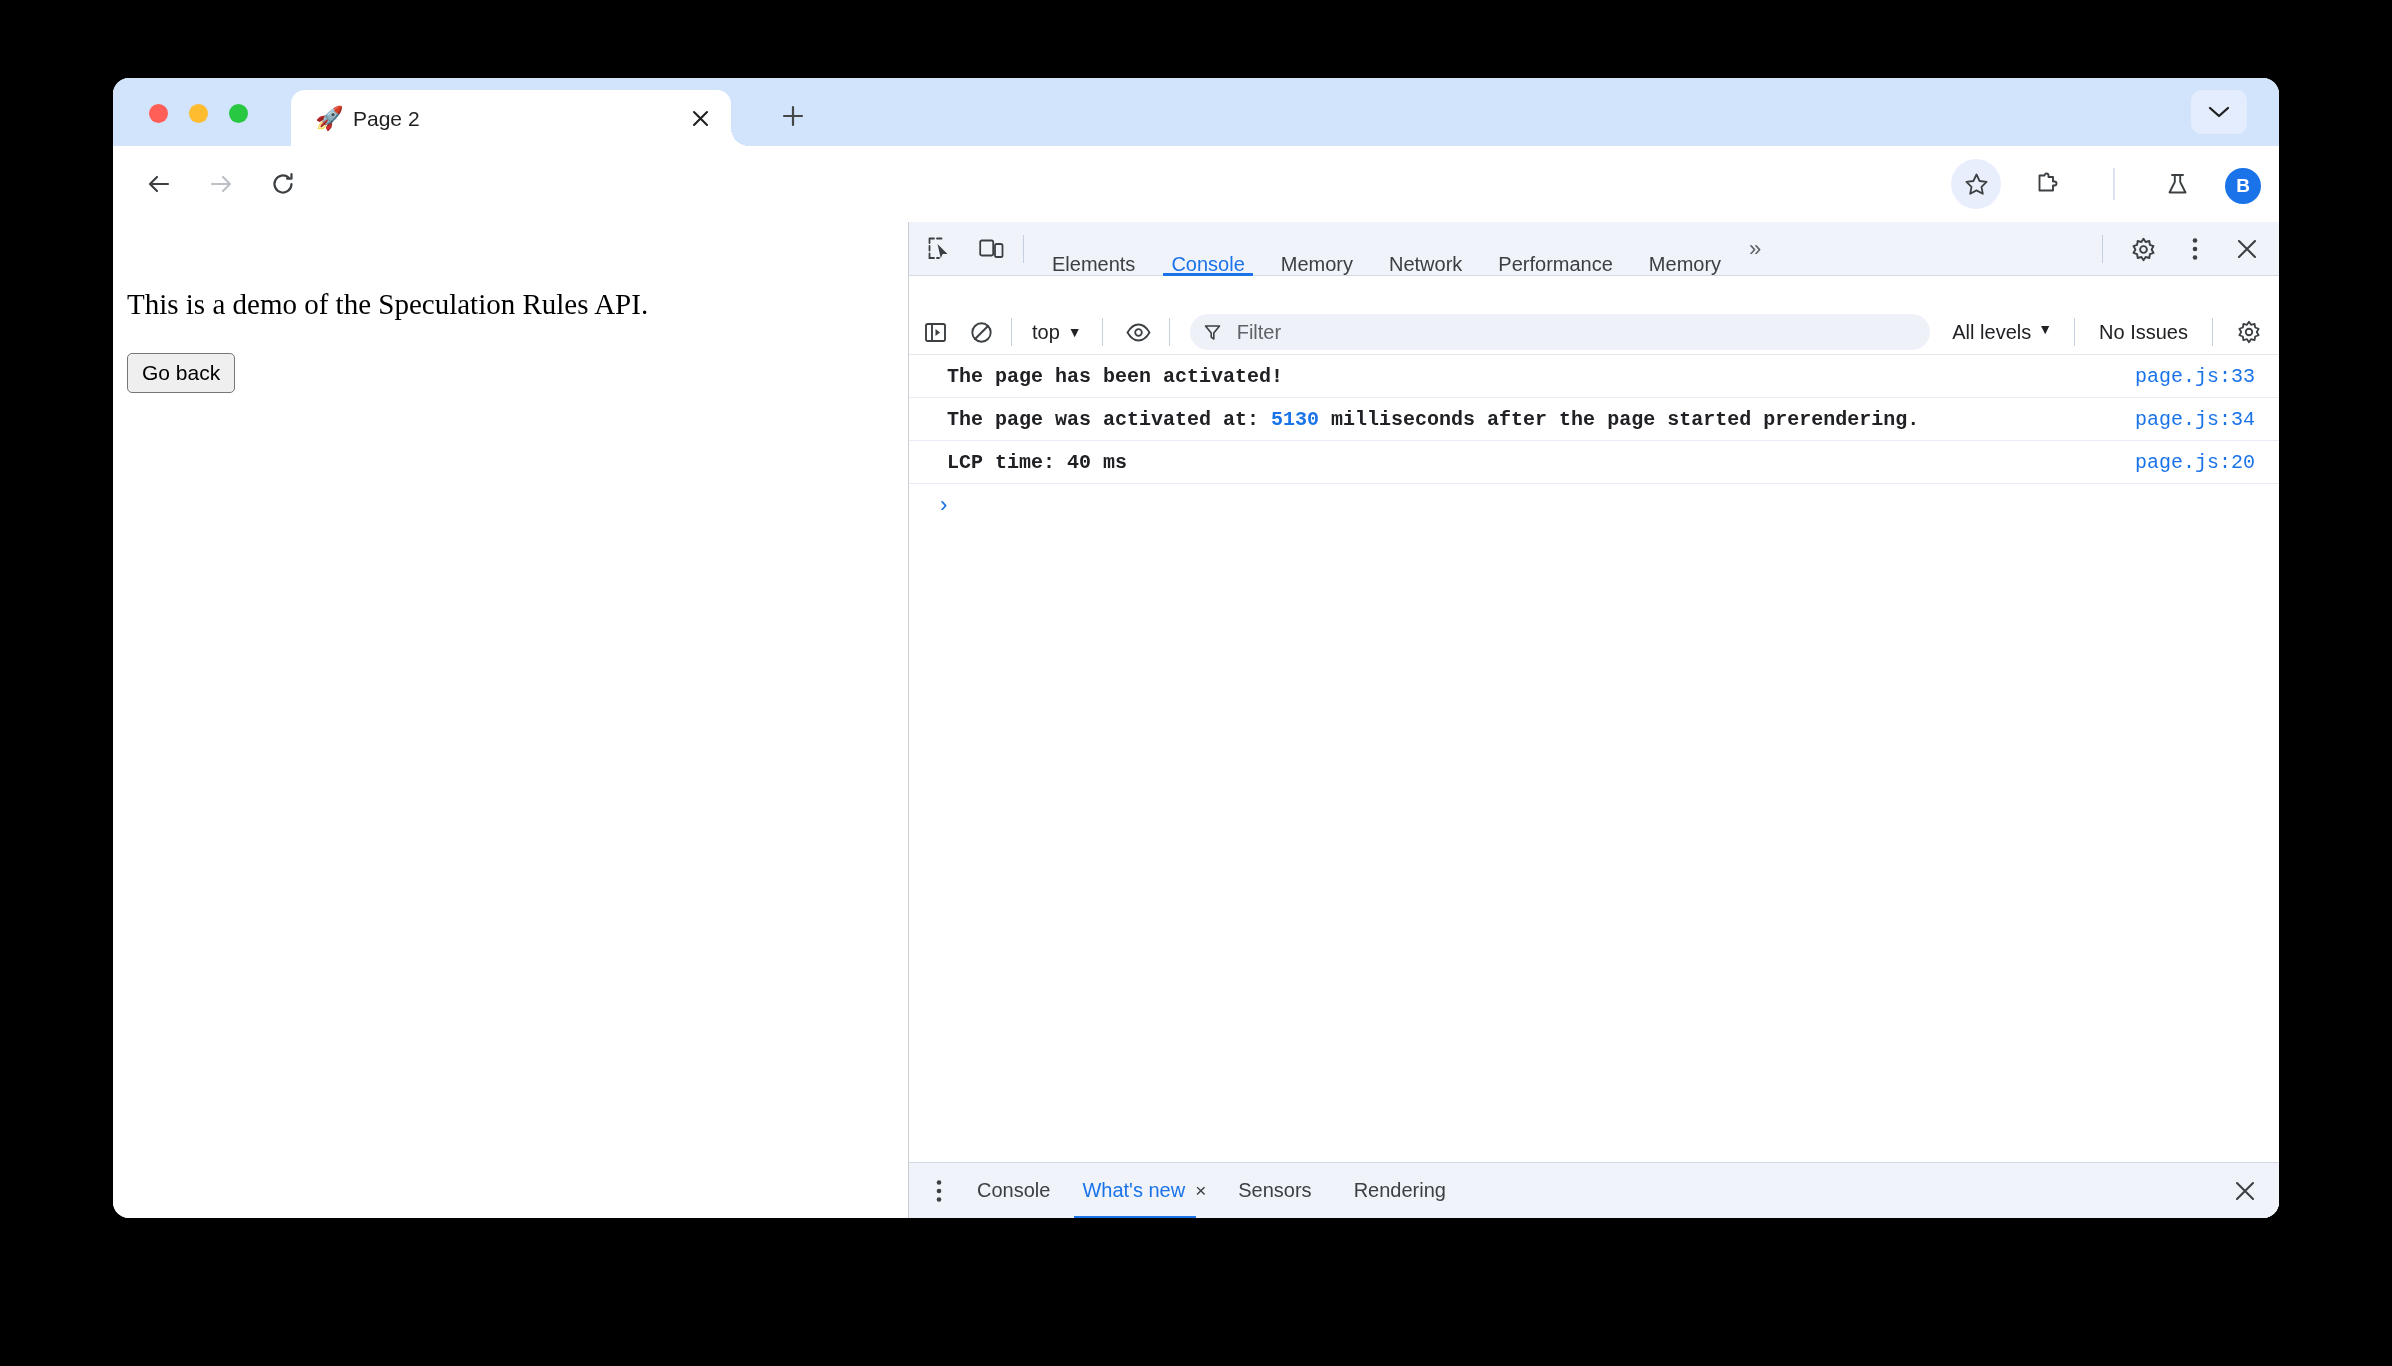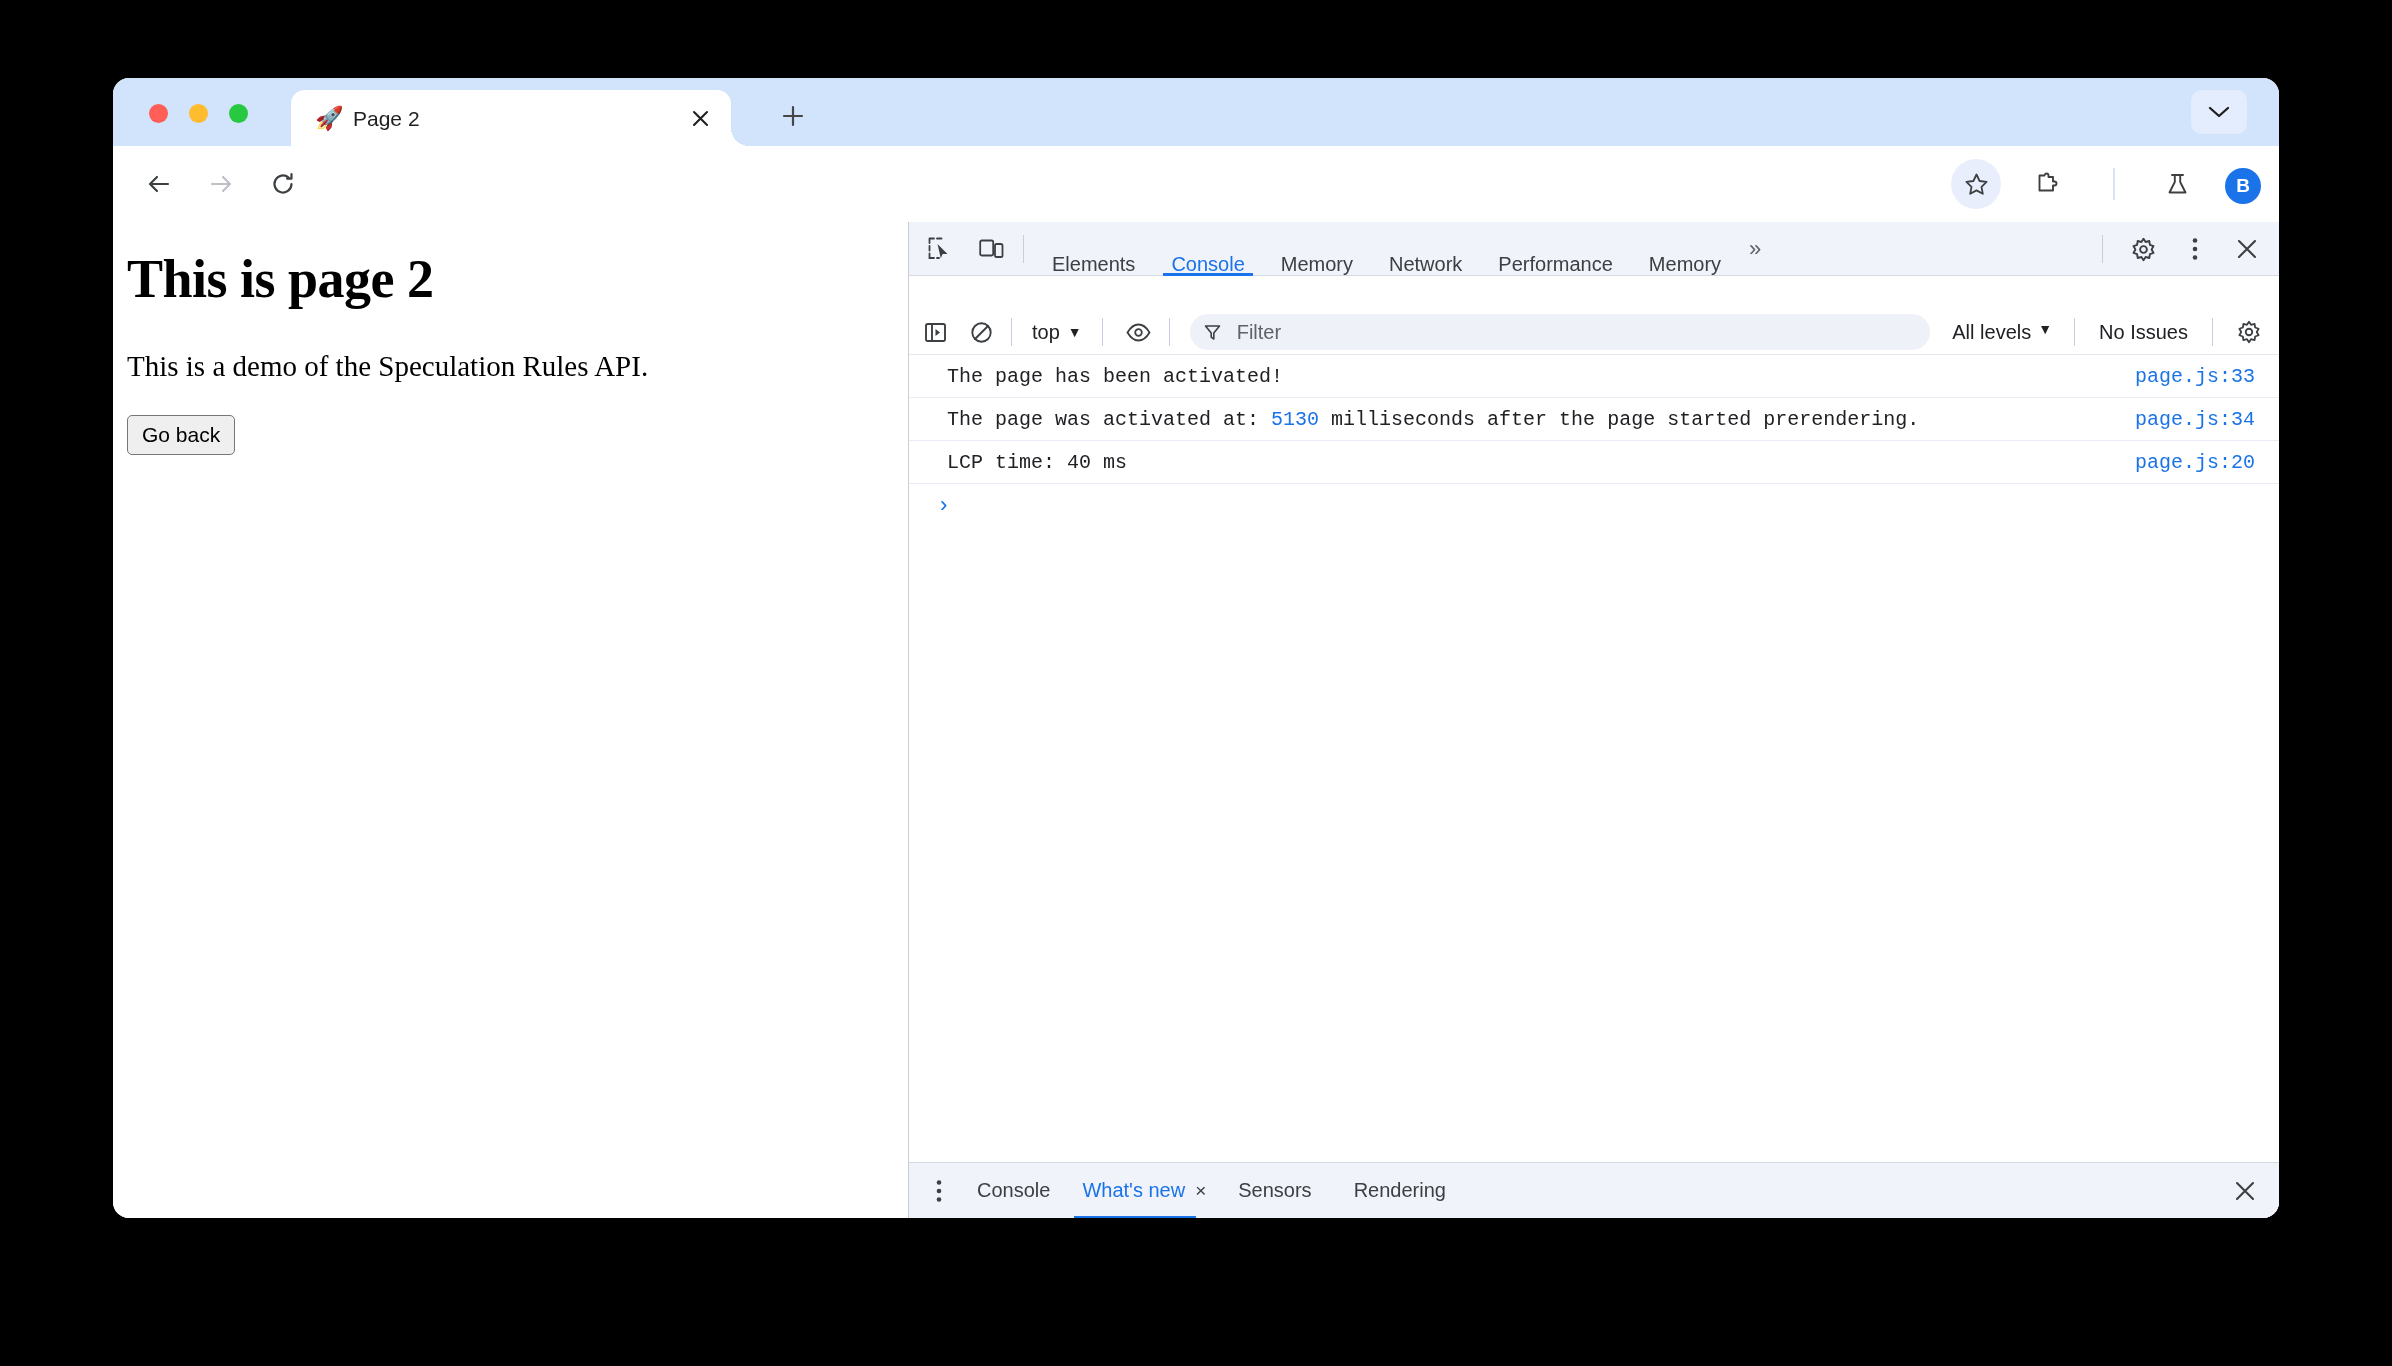--- a/index.html
+++ b/index.html
@@ -258,21 +258,21 @@
     min-height: 0;
   }
   .log-row {
     display: flex; align-items: center;
     padding: 0 24px 0 38px;
     height: 43px;
     border-bottom: 1px solid #e8ecf5;
     font-family: "Liberation Mono", monospace;
     font-size: 20px; color: #202124;
   }
-  .log-text { flex: 1; white-space: nowrap; overflow: hidden; }
+  .log-text { flex: 1; white-space: nowrap; overflow: hidden; font-weight: bold; }
   .log-text .num { color: #1a73e8; }
   .log-src {
     color: #1a73e8; 
     font-family: "Liberation Mono", monospace;
     font-size: 20px; flex: 0 0 auto; margin-left: 32px; text-align: center;
   }
   #console-prompt {
     display: flex; align-items: center;
     height: 44px; padding-left: 28px;
     color: #1a73e8; font-size: 22px;
@@ -380,21 +380,20 @@
         <path d="M7 3 H18 M9.8 3 V10 L4.5 20.5 H20.5 L15.2 10 V3" stroke="#3c4043" stroke-width="1.9" fill="none" stroke-linejoin="round" stroke-linecap="round"></path>
       </svg>
     </div>
     <div id="avatar">B</div>
 
   </div>
 
   <div id="content-area">
 
     <div id="page-viewport">
-      <h1 id="page-heading">This is page 2</h1>
       <p id="page-paragraph">This is a demo of the Speculation Rules API.</p>
       <button id="go-back-button">Go back</button>
     </div>
 
     <div id="devtools">
 
       <div id="dt-tabbar">
         <div class="dt-tool-icon">
           <svg width="23" height="23" viewBox="0 0 23 23">
             <path d="M1.5 1.5 H6 M9 1.5 H13.5 M1.5 1.5 V6 M1.5 9 V13.5 M1.5 16.5 V21 H6 M9 21 H11" stroke="#3c4043" stroke-width="1.8" fill="none" stroke-linecap="round"></path>

